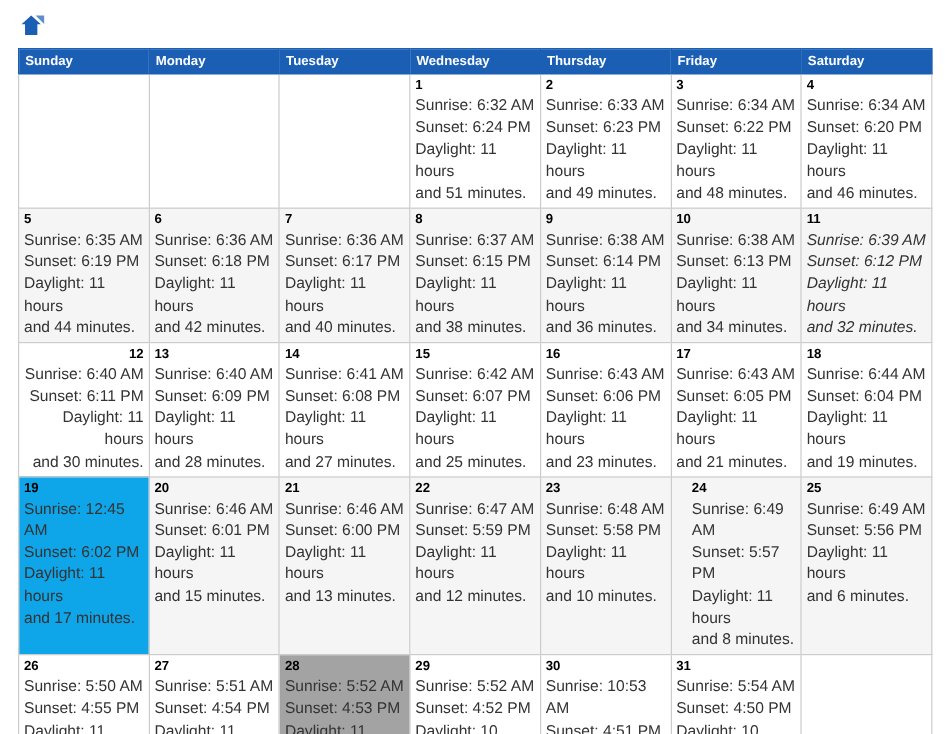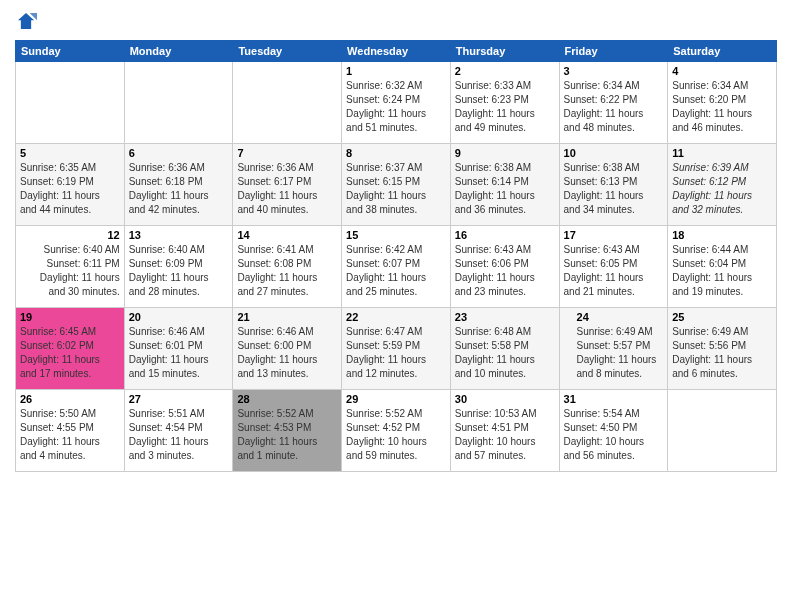--- a/index.html
+++ b/index.html
@@ -86,21 +86,21 @@
       background-color: #fff;
     }
     .day-number {
       font-size: 11px;
       font-weight: bold;
       color: #000;
       display: block;
       margin-bottom: 2px;
     }
     .day-info {
-      font-size: 10px;
+      font-size: 13px;
       line-height: 1.4;
       color: #333;
     }
     .empty-cell {
       background: #fff !important;
     }
   </style>
 </head>
 <body>
 
@@ -265,23 +265,23 @@
           </td>
           <td style="background-color: rgb(255, 255, 255);">
             <span class="day-number">18</span>
             <div class="day-info" style="white-space: pre-line;">Sunrise: 6:44 AM
 Sunset: 6:04 PM
 Daylight: 11 hours
 and 19 minutes.</div>
           </td>
         </tr>
         <tr>
-          <td style="background-color: #ec4899;">
+          <td style="background-color: #0ea5e9;">
             <span class="day-number">19</span>
-            <div class="day-info" style="white-space: pre-line;">Sunrise: 6:45 AM
+            <div class="day-info" style="white-space: pre-line;">Sunrise: 12:45 AM
 Sunset: 6:02 PM
 Daylight: 11 hours
 and 17 minutes.</div>
           </td>
           <td style="background-color: rgb(245, 245, 245);">
             <span class="day-number">20</span>
             <div class="day-info" style="white-space: pre-line;">Sunrise: 6:46 AM
 Sunset: 6:01 PM
 Daylight: 11 hours
 and 15 minutes.</div>

